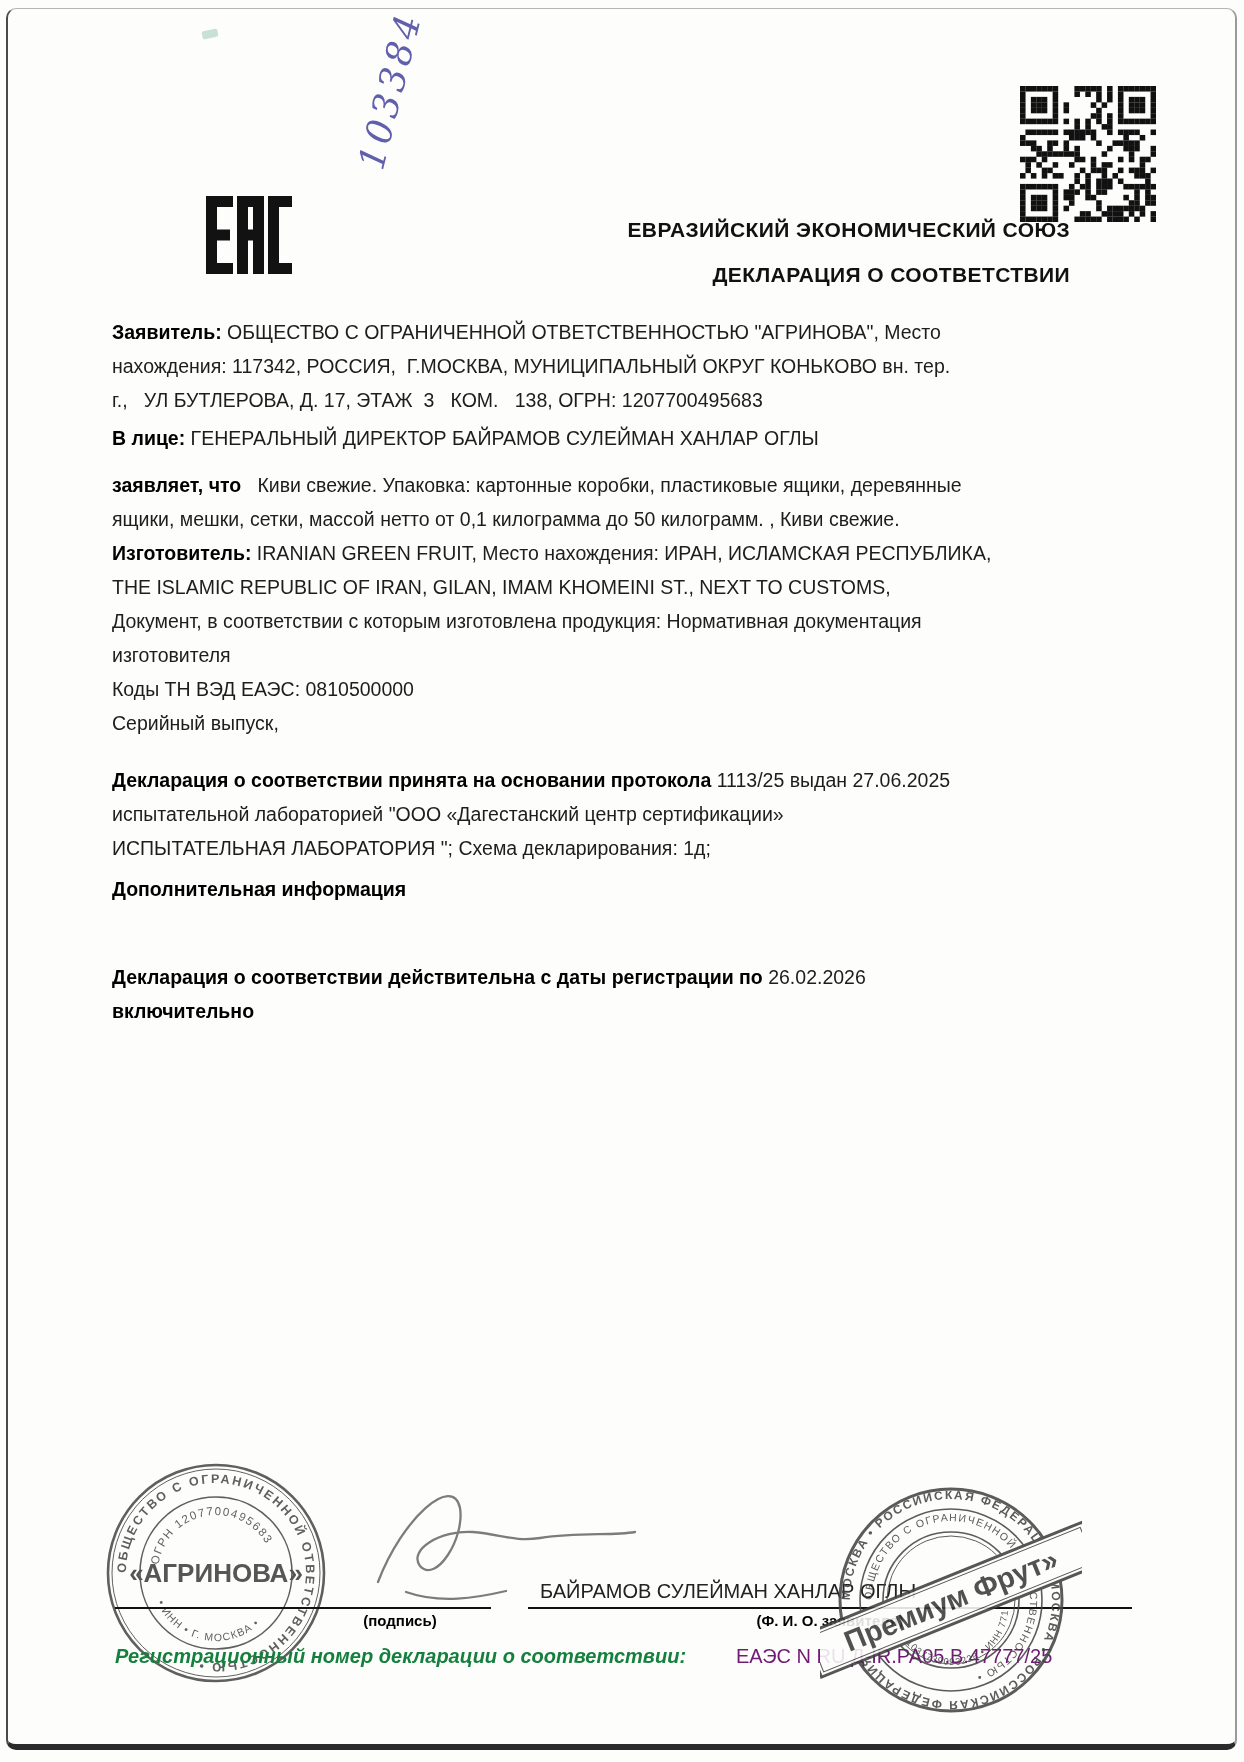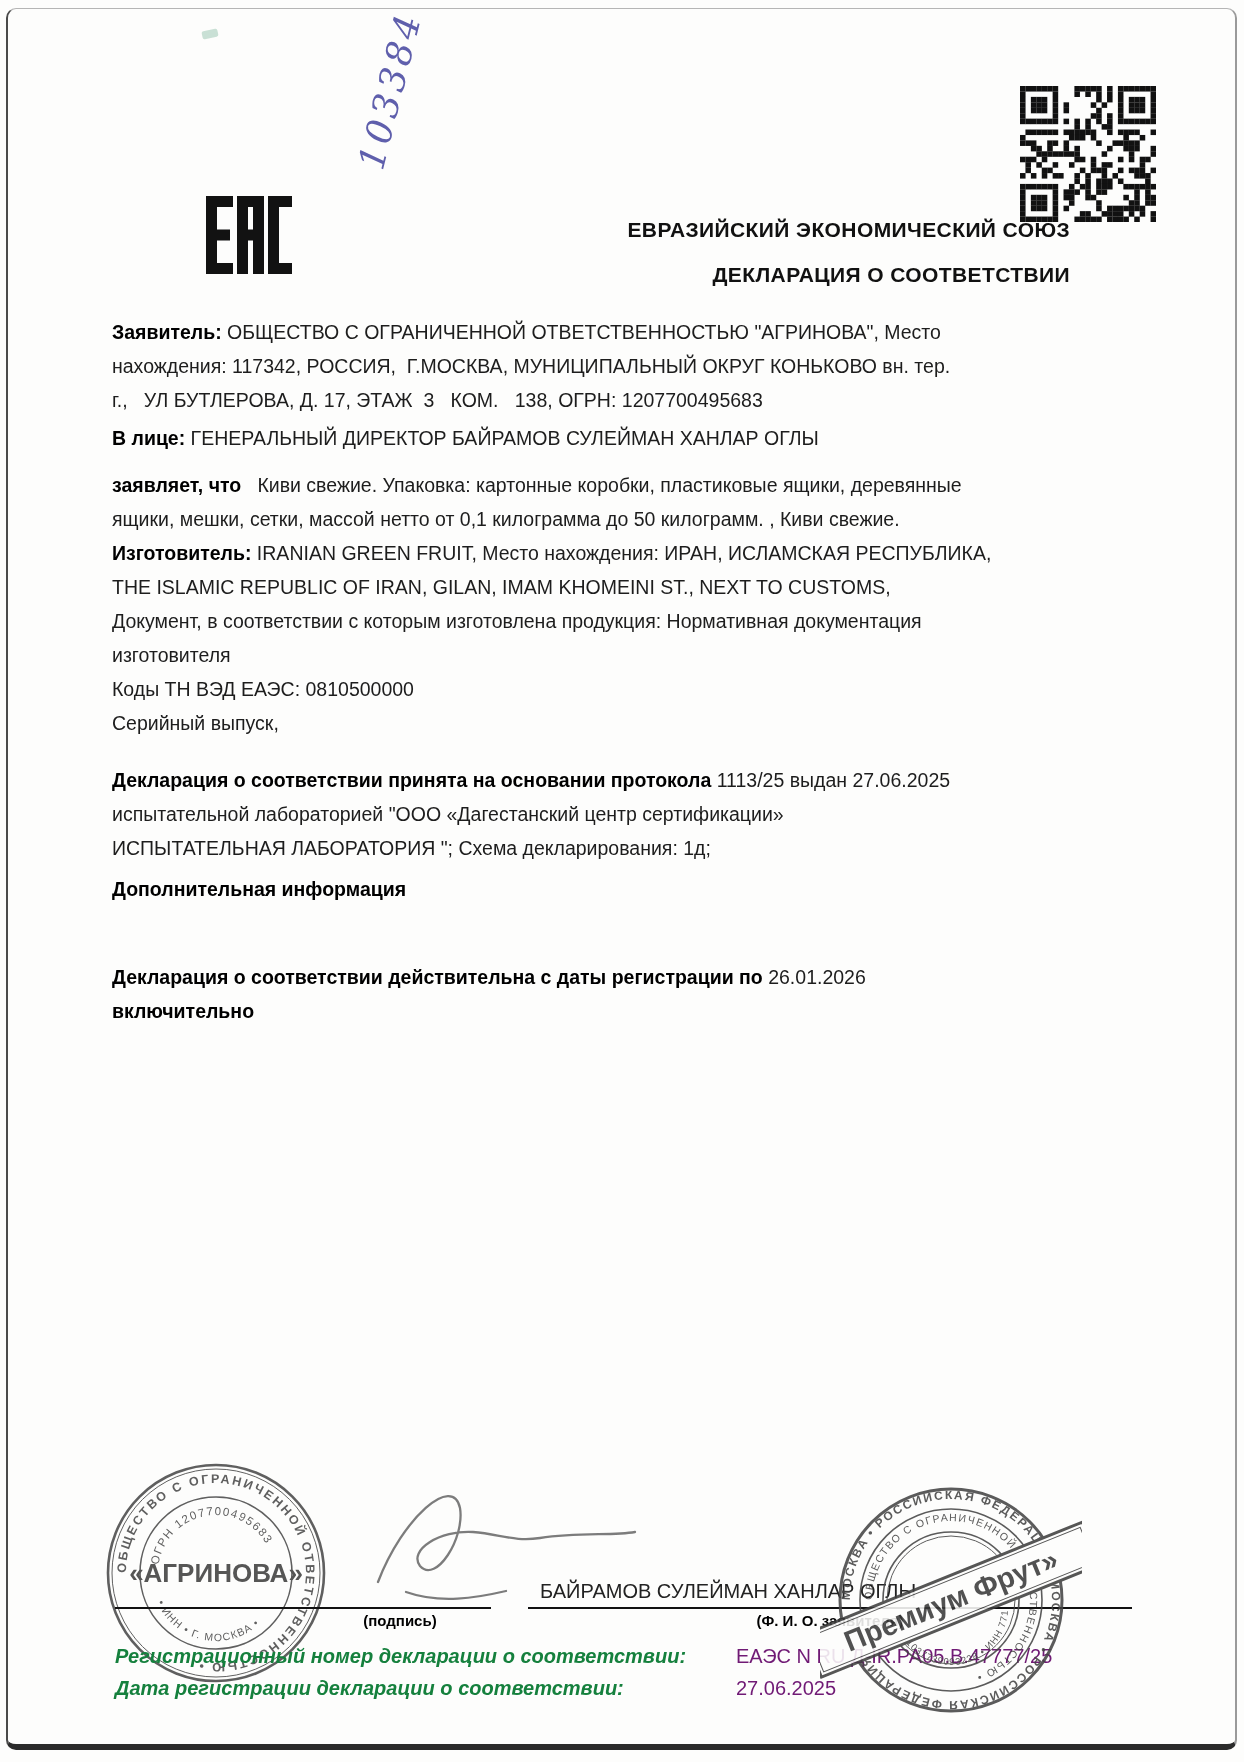--- a/index.html
+++ b/index.html
@@ -390,21 +390,21 @@
     <p><b>Изготовитель:</b><span> IRANIAN GREEN FRUIT, Место нахождения: ИРАН, ИСЛАМСКАЯ РЕСПУБЛИКА,
 THE ISLAMIC REPUBLIC OF IRAN, GILAN, IMAM KHOMEINI ST., NEXT TO CUSTOMS,
 Документ, в соответствии с которым изготовлена продукция: Нормативная документация
 изготовителя</span></p>
     <p><span>Коды ТН ВЭД ЕАЭС: 0810500000</span></p>
     <p><span>Серийный выпуск,</span></p>
     <p class="p-basis"><b>Декларация о соответствии принята на основании протокола</b><span> 1113/25 выдан 27.06.2025
 испытательной лабораторией "ООО «Дагестанский центр сертификации»
 ИСПЫТАТЕЛЬНАЯ ЛАБОРАТОРИЯ "; Схема декларирования: 1д;</span></p>
     <p class="p-addinfo"><b>Дополнительная информация</b></p>
-    <p class="p-validity"><b>Декларация о соответствии действительна с даты регистрации по</b><span> 26.01.2026
+    <p class="p-validity"><b>Декларация о соответствии действительна с даты регистрации по</b><span> 26.02.2026
 </span><b>включительно</b></p>
   </div>
 
   <svg class="signature" width="300" height="155" viewBox="0 0 300 155">
     <g fill="none" stroke="#6f6f6f" stroke-width="2.3" stroke-linecap="round">
       <path d="M 30,120 C 55,55 105,12 112,46 C 117,76 88,122 72,104 C 60,88 92,68 125,70 C 152,72 166,80 192,76 C 232,70 264,74 287,70"></path>
       <path d="M 58,130 C 92,142 128,136 158,129"></path>
     </g>
   </svg>
 
@@ -433,24 +433,20 @@
 
   <div class="applicant-name">БАЙРАМОВ СУЛЕЙМАН ХАНЛАР ОГЛЫ</div>
   <div class="sig-rule rule1"></div>
   <div class="sig-rule rule2"></div>
   <div class="caption cap-sign">(подпись)</div>
   <div class="caption cap-fio">(Ф. И. О. заявителя)</div>
 
   <div class="regrow row-regnum">
     <b>Регистрационный номер декларации о соответствии:</b>
     <span class="val">ЕАЭС N RU Д-IR.РА05.В.47777/25</span>
-  </div>
-  <div class="regrow row-regdate">
-    <b>Дата регистрации декларации о соответствии:</b>
-    <span class="val">27.06.2025</span>
   </div>
 
   <svg class="stamp stamp-right" width="262" height="252" viewBox="0 0 262 252">
     <defs>
       <path id="rsOuter" d="M 30,122 A 101,101 0 1 1 232,122 A 101,101 0 1 1 30,122"></path>
       <path id="rsInner" d="M 52,122 A 79,79 0 1 1 210,122 A 79,79 0 1 1 52,122"></path>
       <path id="rsOgrn" d="M 74,130 A 57,57 0 0 0 188,130"></path>
     </defs>
     <g stroke="#454545" fill="none">
       <circle cx="131" cy="122" r="111" stroke-width="3"></circle>

